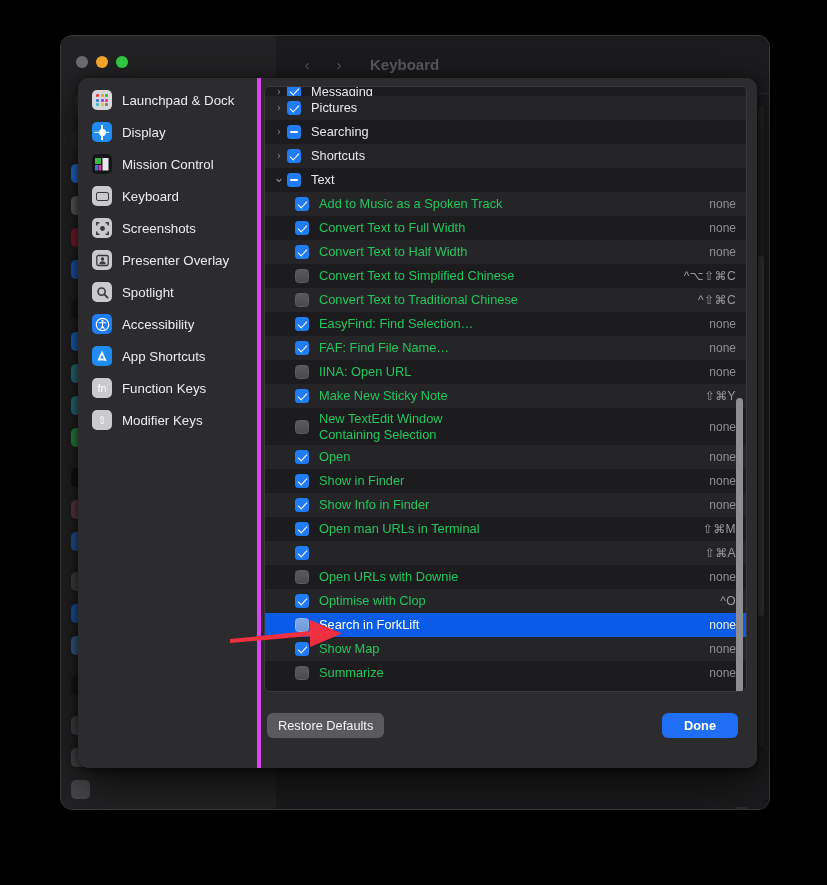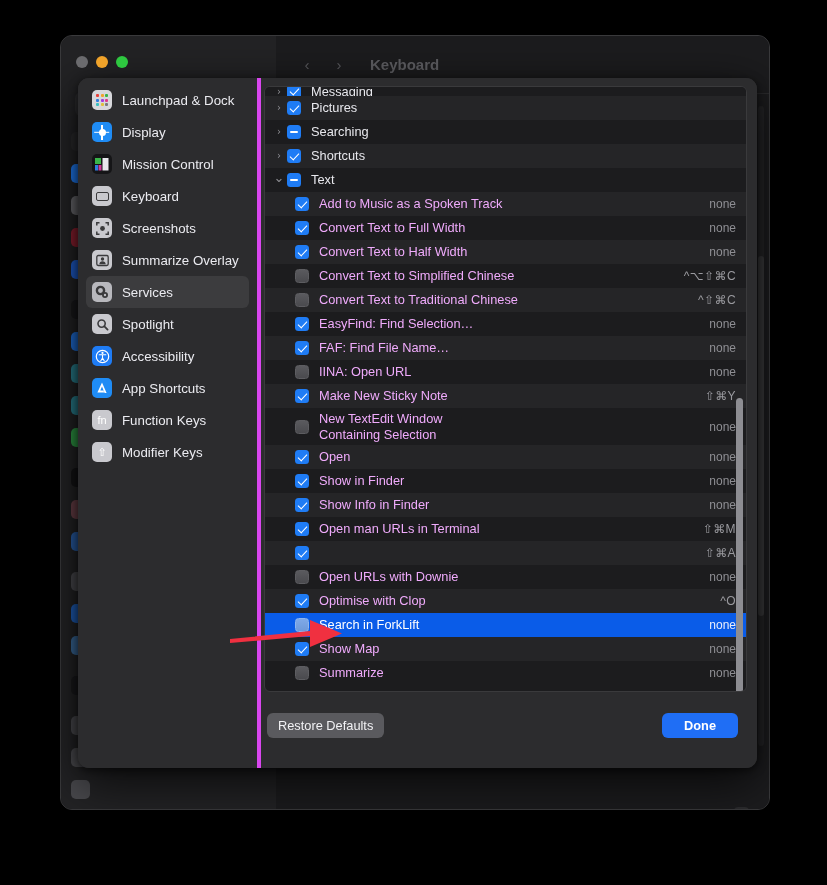--- a/index.html
+++ b/index.html
@@ -173,21 +173,21 @@
   .cb.mixed::after {
     content: ""; position: absolute; left: 3px; top: 6px;
     width: 8px; height: 2px; background: #fff; border-radius: 1px;
   }
   .cb.off {
     background: linear-gradient(180deg, #5a5a5e 0%, #4a4a4e 100%);
     border: 1px solid #5d5d61;
   }
   .cb.off.sel { background: linear-gradient(180deg, #7fa9e8 0%, #6f9ad9 100%); border-color: #8fb6ef; }
 
-  .rlbl { font-size: 12.8px; color: #f0abfc; white-space: pre-line; line-height: 1.25; }
+  .rlbl { font-size: 12.8px; color: #22c55e; white-space: pre-line; line-height: 1.25; }
   .row.group .rlbl { color: #e8e8ed; }
   .row.selected .rlbl { color: #fff; }
   .rkey {
     margin-left: auto; font-size: 12px; color: #9a9a9f;
     font-family: "Liberation Sans", sans-serif; letter-spacing: 0.4px;
     padding-left: 14px;
   }
   .rkey.none { color: #8e8e93; letter-spacing: 0; }
   .row.selected .rkey { color: #e9eefb; }
 
@@ -377,32 +377,23 @@
         </div>
 
         <div class="side-item">
           <span class="ico ic-presenter">
             <svg width="13" height="13" viewBox="0 0 13 13">
               <rect x="0.8" y="1.5" width="11.4" height="10" rx="1.4" stroke="#3a3a3c" stroke-width="1.3" fill="none"></rect>
               <circle cx="6.5" cy="5" r="1.7" fill="#3a3a3c"></circle>
               <path d="M3.3 10.2c0-1.9 1.5-2.9 3.2-2.9s3.2 1 3.2 2.9" fill="#3a3a3c"></path>
             </svg>
           </span>
-          <span class="lbl">Summarize Overlay</span>
-        </div>
-
-        <div class="side-item selected">
-          <span class="ico ic-services">
-            <svg width="14" height="14" viewBox="0 0 14 14">
-              <circle cx="5.5" cy="5.5" r="3.6" fill="none" stroke="#3a3a3c" stroke-width="2.4"></circle>
-              <circle cx="10" cy="10" r="2.1" fill="none" stroke="#3a3a3c" stroke-width="1.8"></circle>
-            </svg>
-          </span>
-          <span class="lbl">Services</span>
-        </div>
+          <span class="lbl">Presenter Overlay</span>
+        </div>
+
 
         <div class="side-item">
           <span class="ico ic-spotlight">
             <svg width="13" height="13" viewBox="0 0 13 13">
               <circle cx="5.6" cy="5.6" r="3.6" fill="none" stroke="#3a3a3c" stroke-width="1.6"></circle>
               <path d="M8.4 8.4L11.6 11.6" stroke="#3a3a3c" stroke-width="1.8" stroke-linecap="round"></path>
             </svg>
           </span>
           <span class="lbl">Spotlight</span>
         </div>

